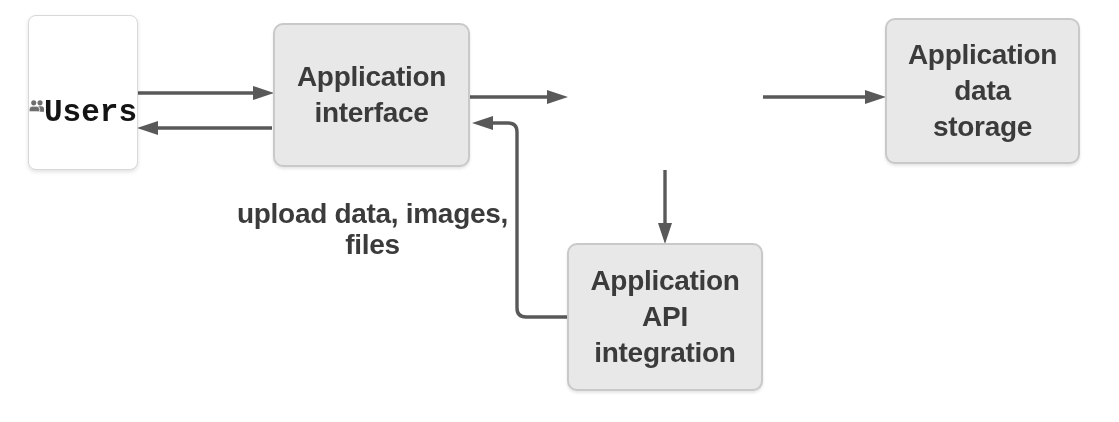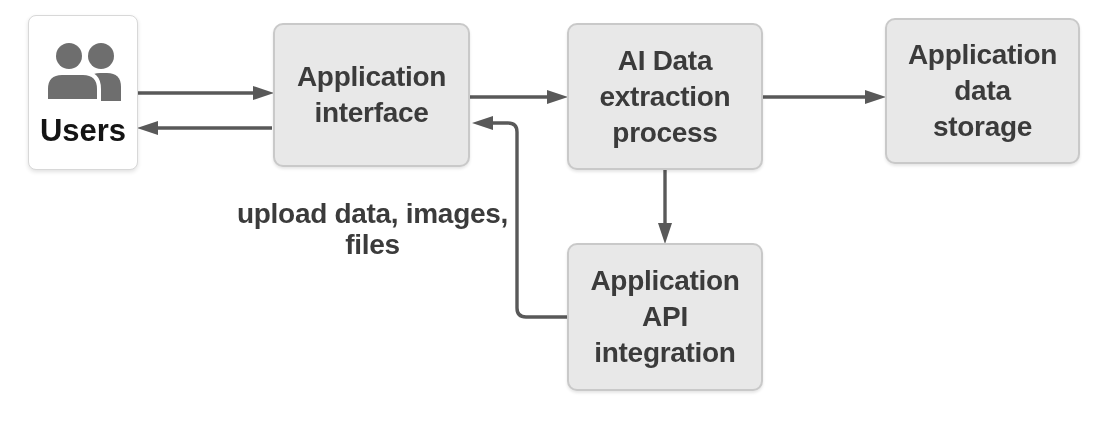--- a/index.html
+++ b/index.html
@@ -50,23 +50,24 @@
     font-size: 28px;
     line-height: 36px;
     letter-spacing: -0.3px;
     color: var(--box-text, #3b3b3b);
   }
   .node.users {
     background: var(--users-fill, #ffffff);
     border: 1.5px solid var(--users-border, #d8d8d8);
     border-radius: 8px;
     box-shadow: 0 2px 4px rgba(0,0,0,0.12);
-    flex-direction: column;
+    flex-direction: row;
     justify-content: flex-start;
     padding-top: 27px;
+    font-family: Liberation Mono, monospace;
   }
   .users-label {
     font-weight: bold;
     font-size: 31px;
     line-height: 34px;
     color: var(--users-text, #141414);
     margin-top: 13px;
   }
   .users-icon { display: block; }
   .users-icon .person { fill: var(--icon, #6e6e6e); }
@@ -135,25 +136,20 @@
       <circle class="person" cx="24" cy="13" r="13"></circle>
     </svg>
     <span class="users-label">Users</span>
   </div>
 
   <div class="node gray app-interface">
     <span class="node-label">Application
 interface</span>
   </div>
 
-  <div class="node gray ai-extraction">
-    <span class="node-label">AI Data
-extraction
-process</span>
-  </div>
 
   <div class="node gray data-storage">
     <span class="node-label">Application
 data
 storage</span>
   </div>
 
   <div class="node gray api-integration">
     <span class="node-label">Application
 API

